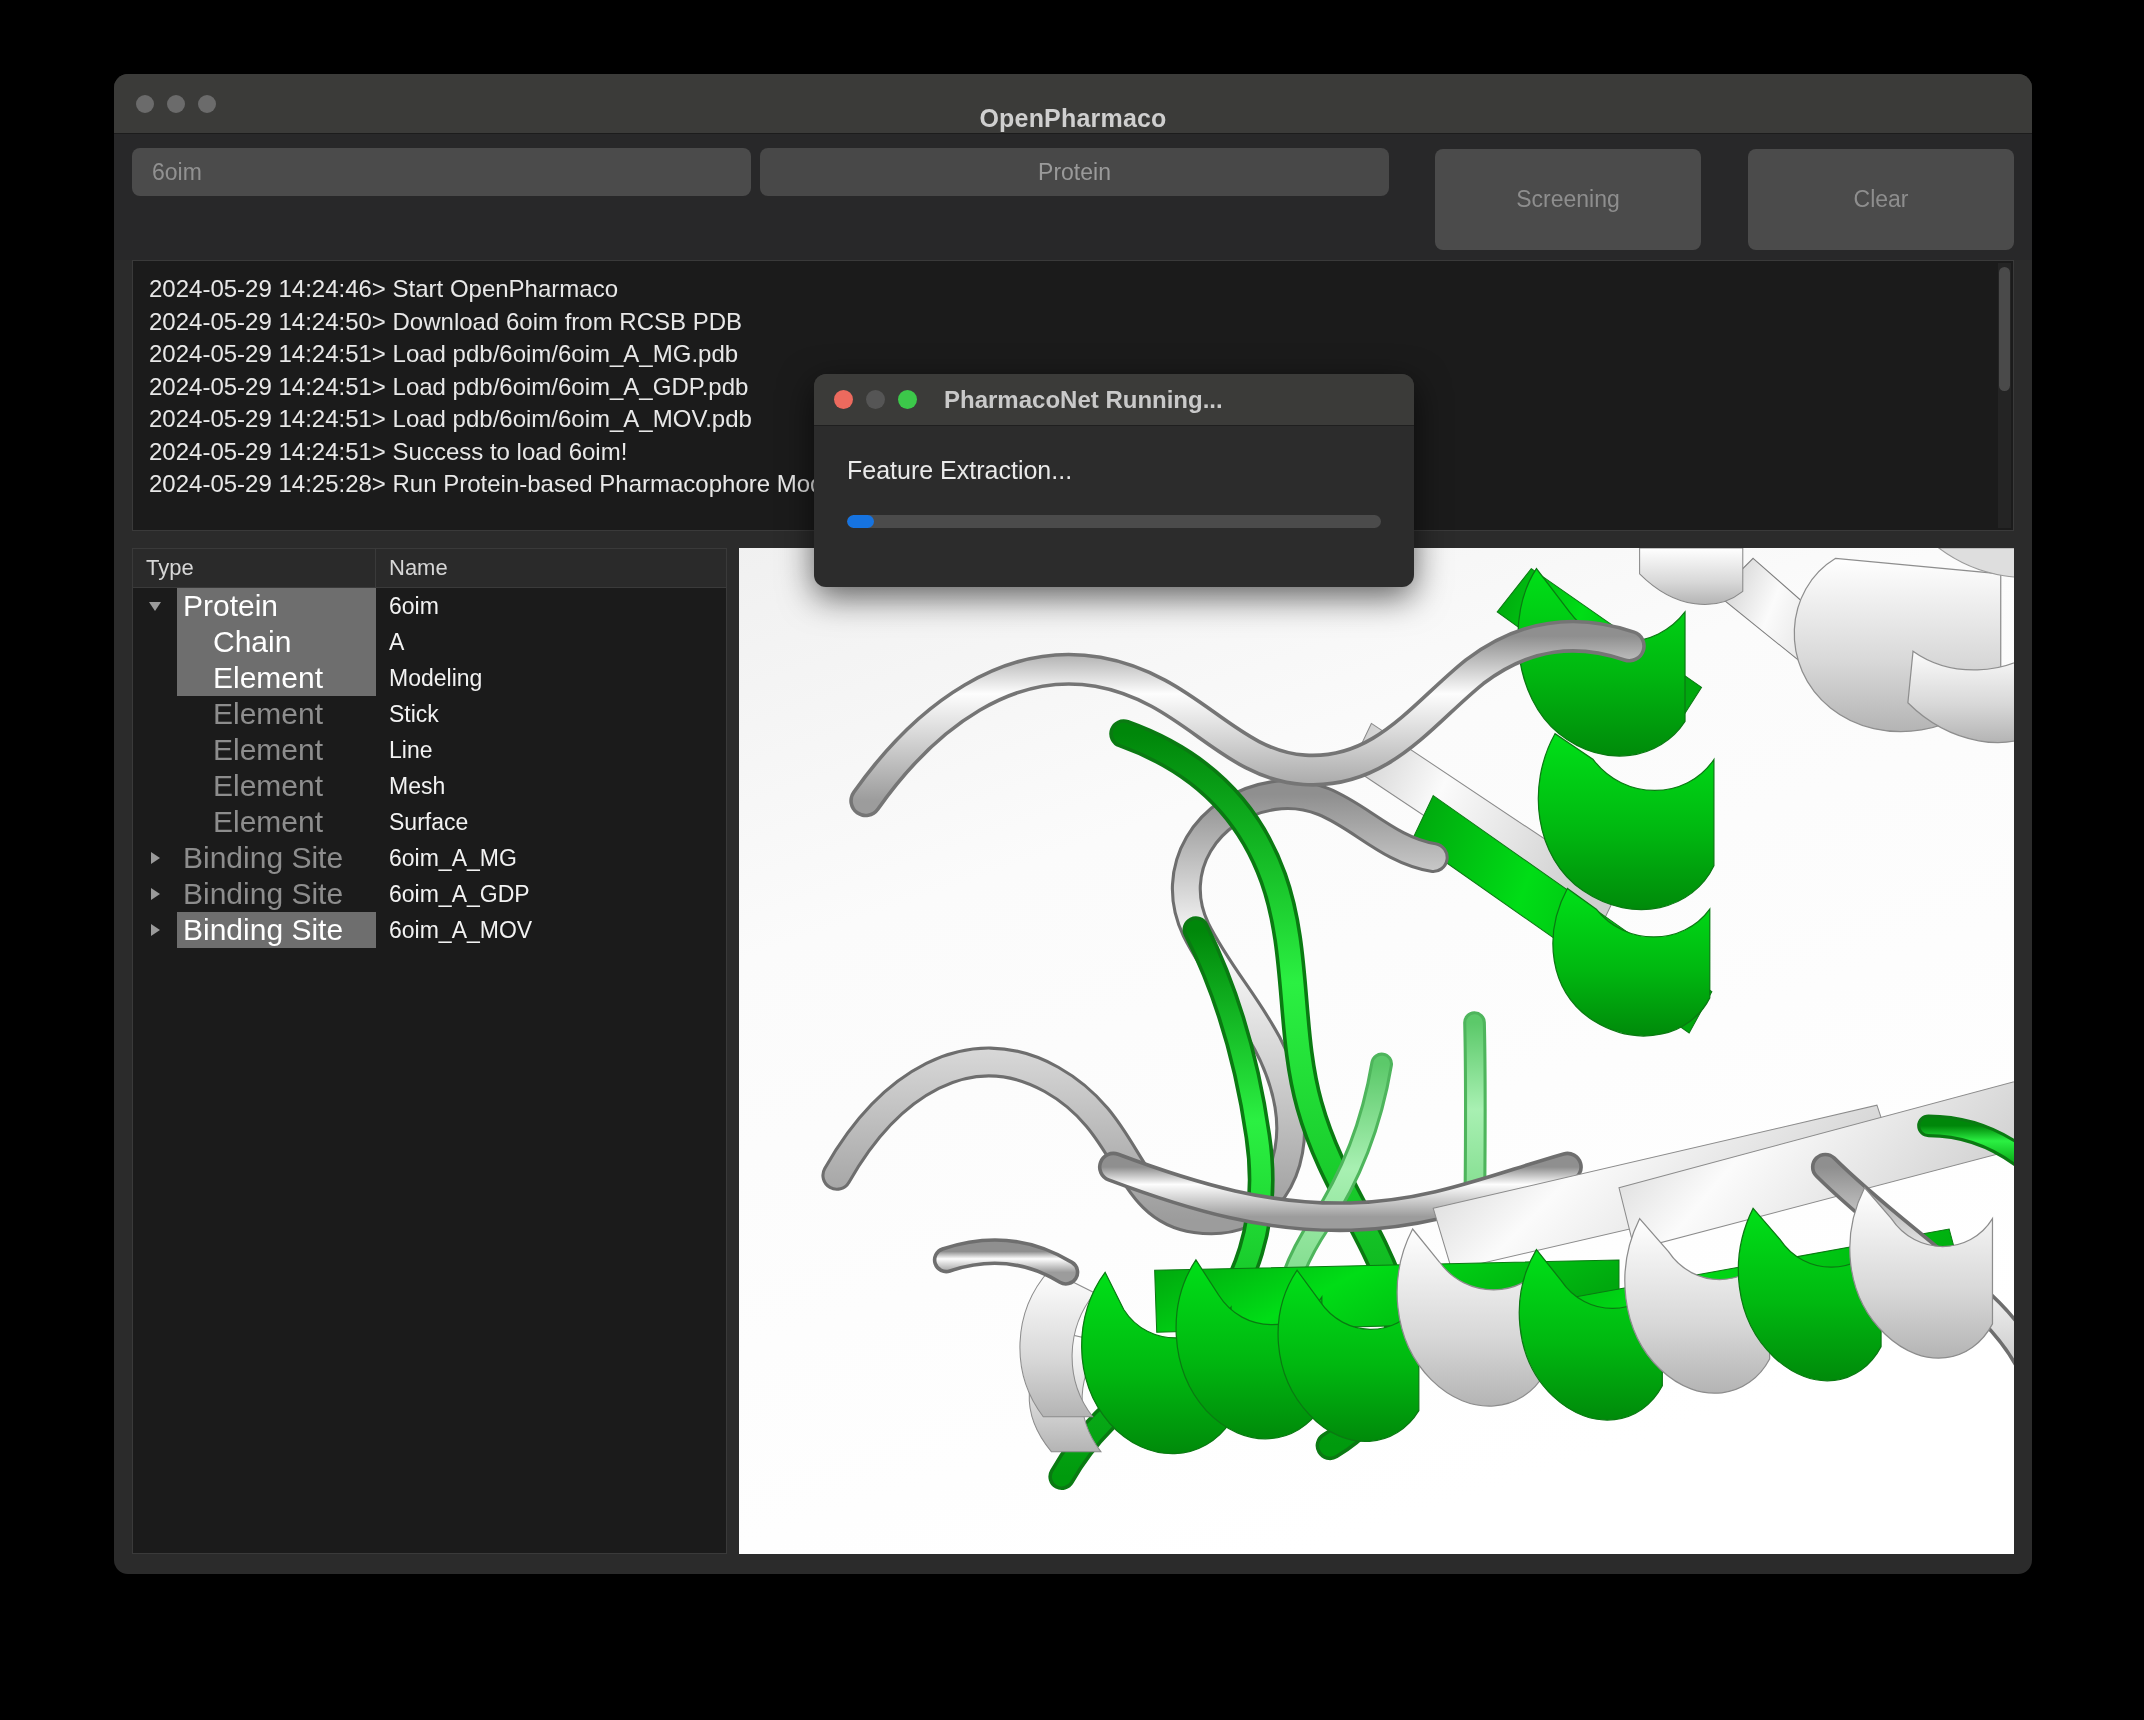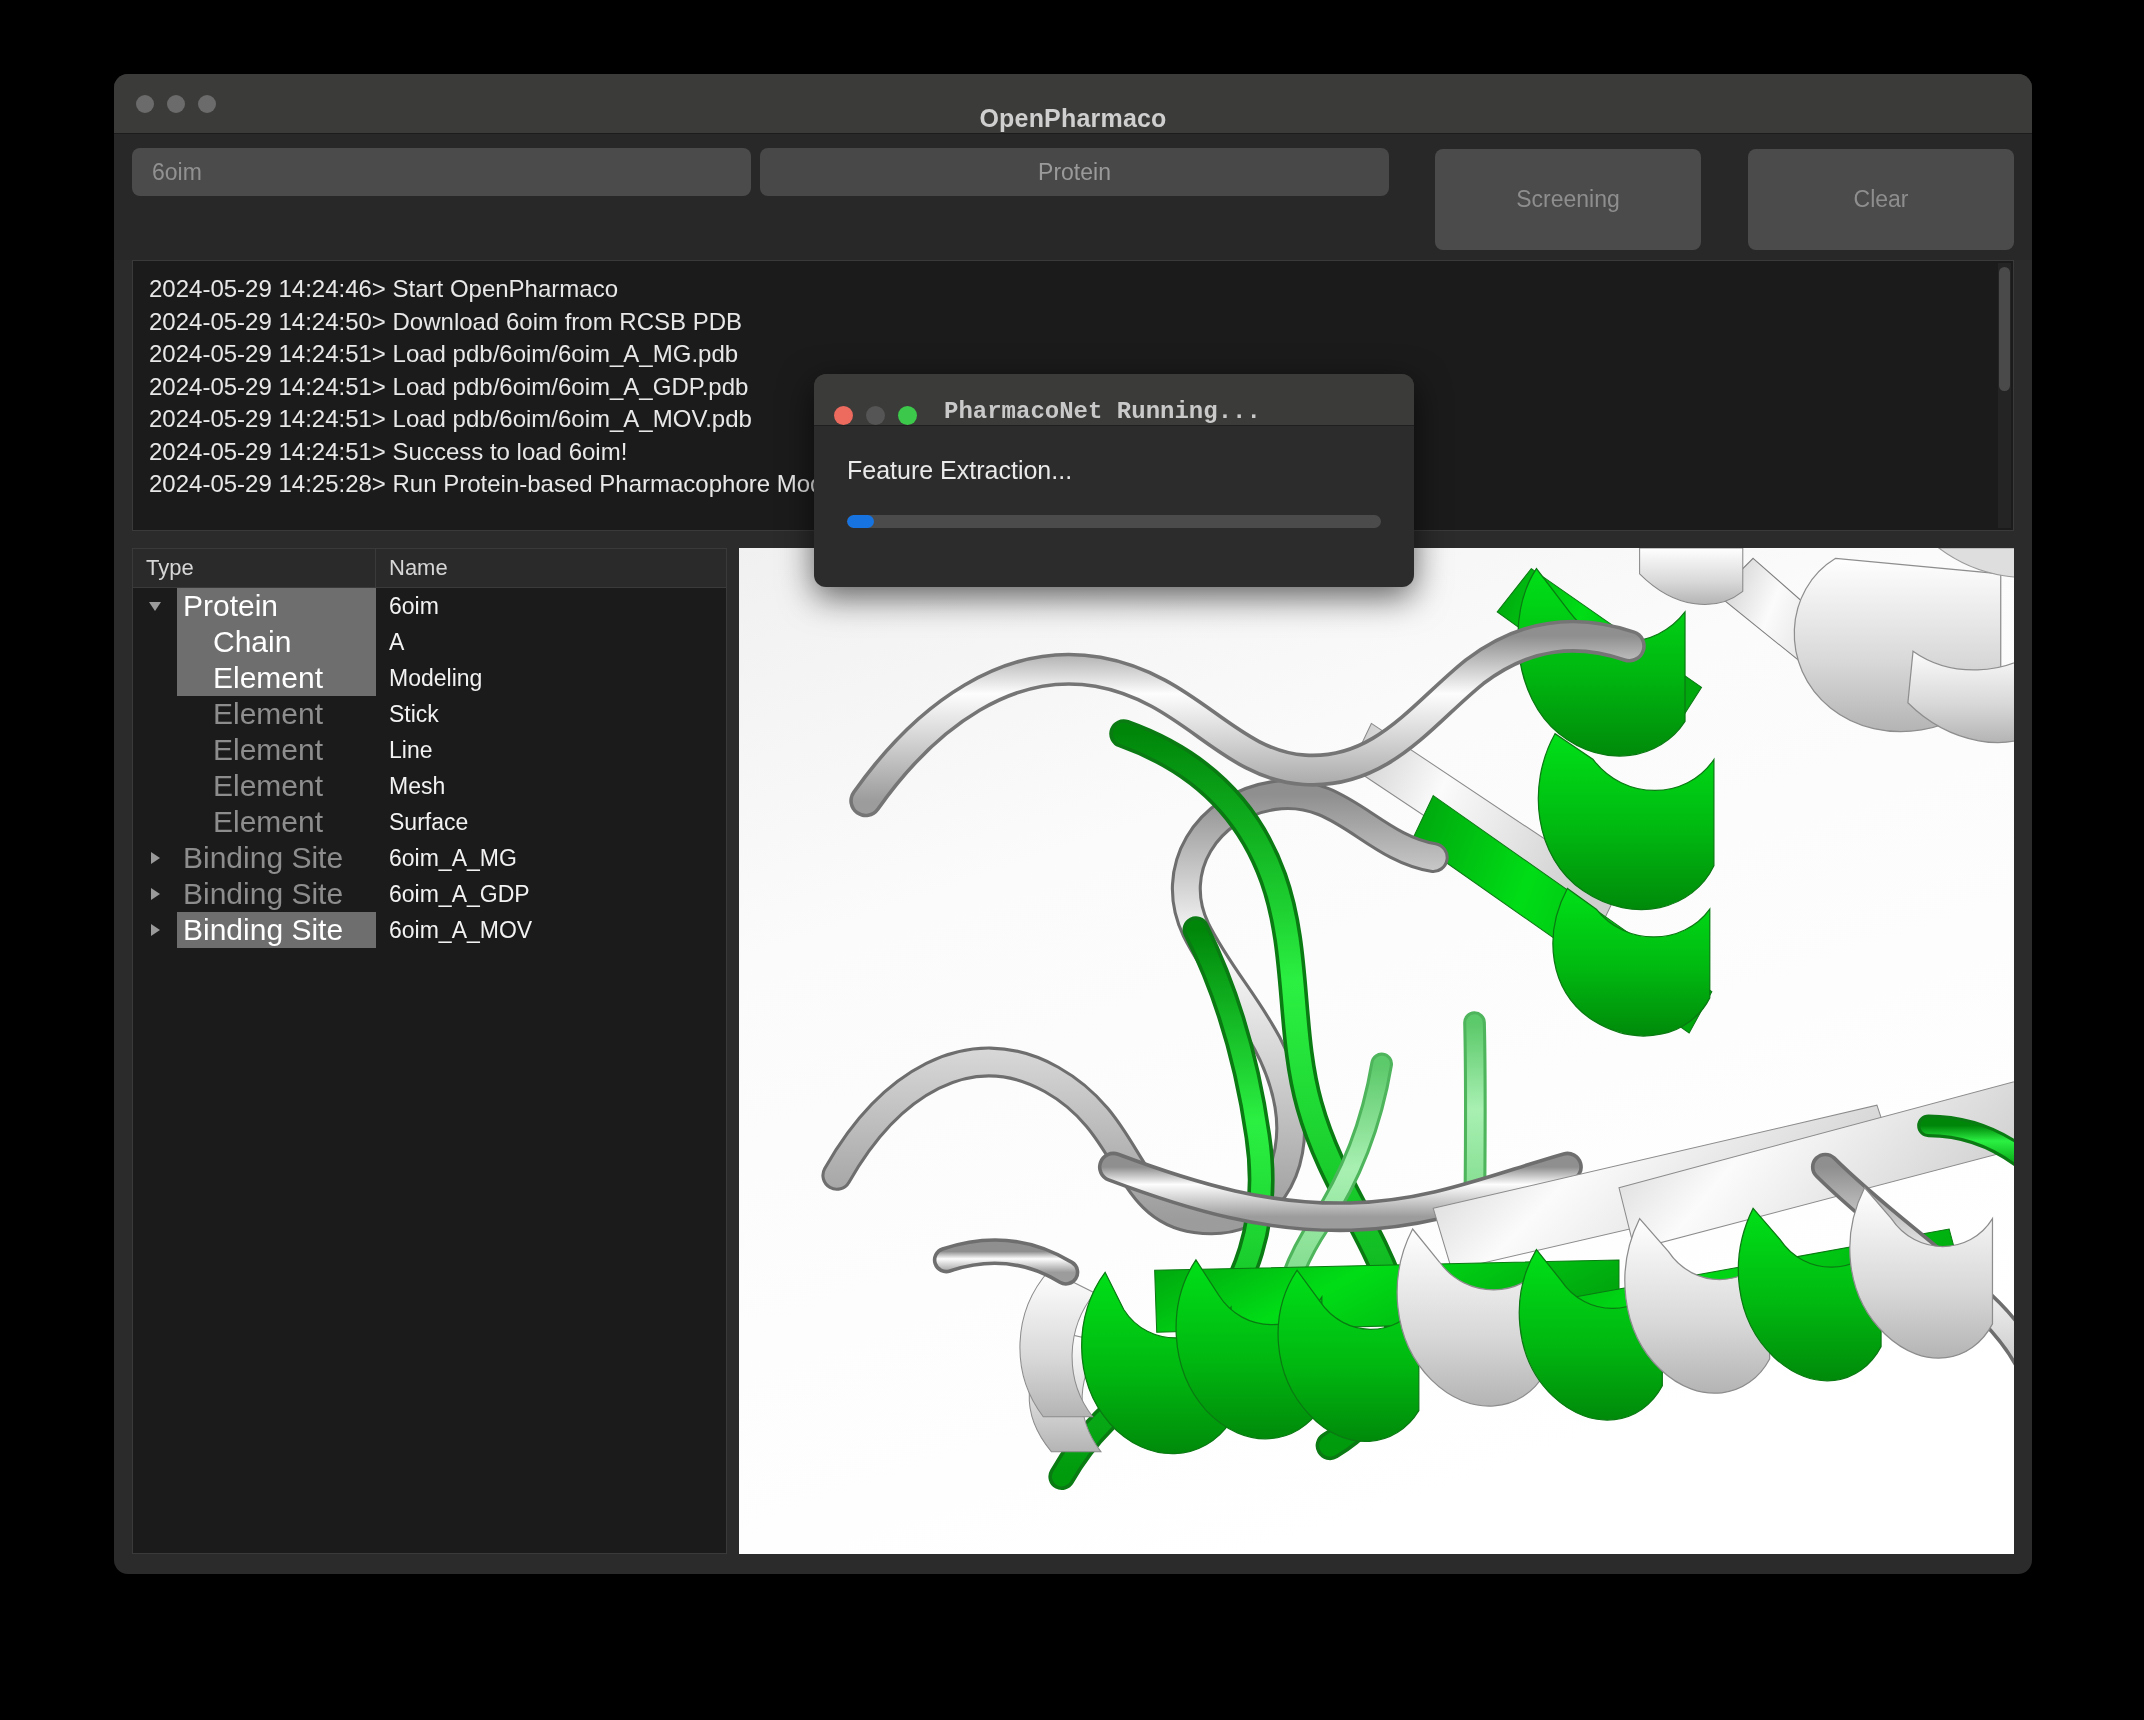--- a/index.html
+++ b/index.html
@@ -218,24 +218,23 @@
     border-radius: 12px;
     box-shadow: 0 10px 34px rgba(0,0,0,0.62);
     overflow: hidden;
     z-index: 40;
   }
   .dlg-titlebar {
     height: 52px;
     background: #3b3b39;
     border-bottom: 1px solid #1f1f1f;
     display: flex;
-    align-items: flex-end;
+    align-items: center;
     padding-left: 20px;
     gap: 13px;
-    font-family: Liberation Mono, monospace;
   }
   .dlg-tl { width: 19px; height: 19px; border-radius: 50%; }
   .dlg-title {
     margin-left: 14px;
     font-size: 24px;
     font-weight: bold;
     color: #c9c9c9;
   }
   .dlg-body { padding: 30px 33px 0 33px; }
   .dlg-status { font-size: 25px; color: #eaeaea; }

